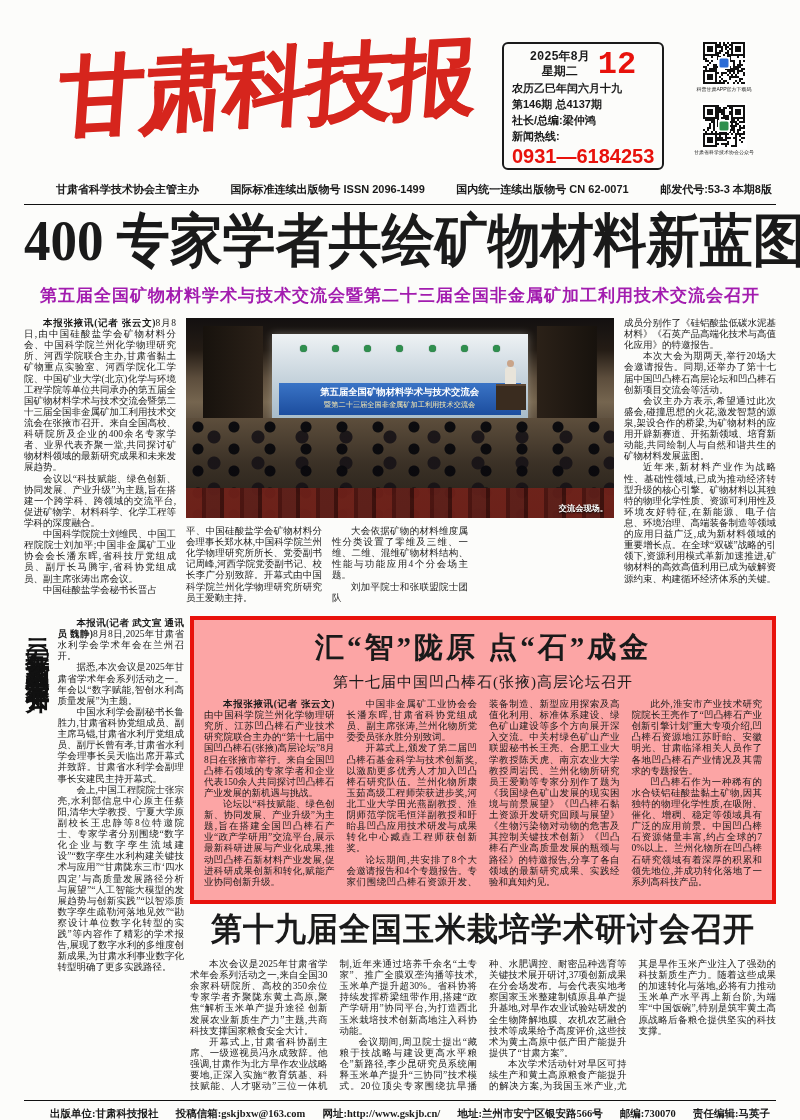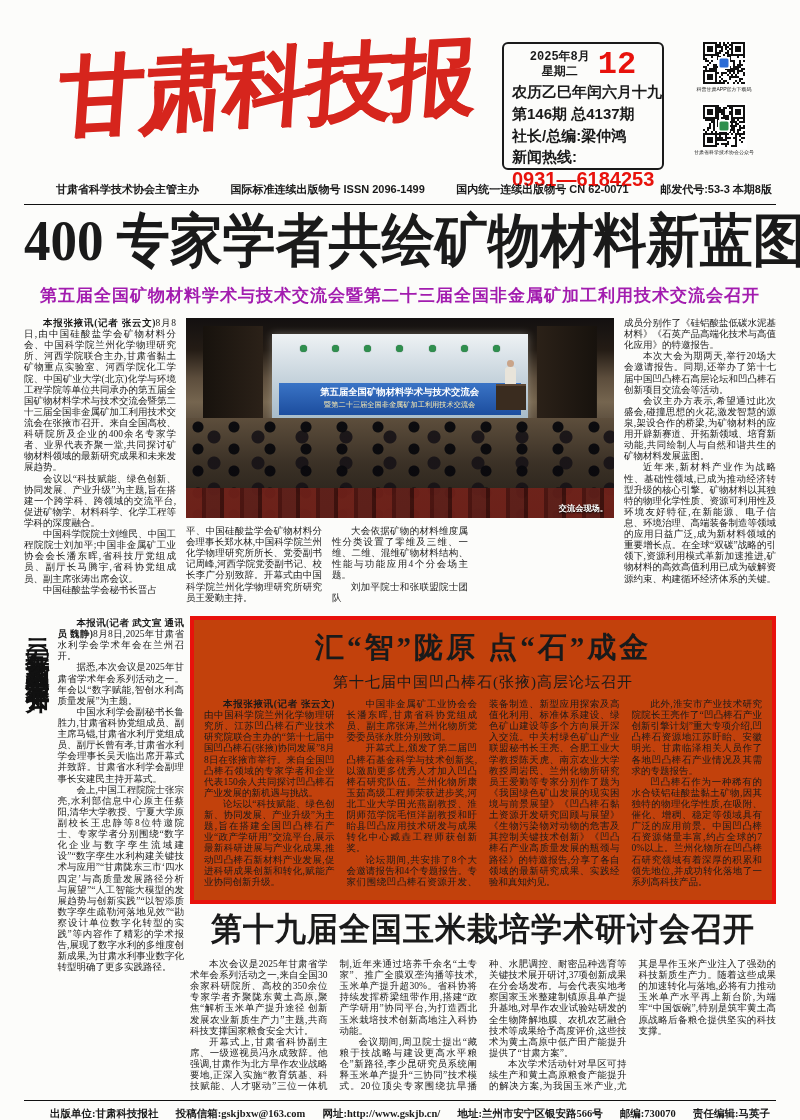--- a/index.html
+++ b/index.html
@@ -18,21 +18,21 @@
     text-shadow:1px 1px 0 #d6251d;
   }
   .date-box {
     position:absolute; left:478px; top:6px; width:162px; height:128px;
     border:2.5px solid #1a1a1a; border-radius:6px; padding:5px 8px 4px;
     font-weight:bold; font-family:"Liberation Sans","DejaVu Sans",sans-serif;
   }
   .date-row1 { display:flex; align-items:center; justify-content:center; gap:8px;font-family:Liberation Mono, monospace; }
   .date-lines { text-align:center; font-size:12px; line-height:1.25; }
   .day-num { font-size:32px; color:#e8120c; font-weight:900; line-height:1; }
-  .d-row { font-size:15px; text-align:left; line-height:1.45; white-space:nowrap; }
+  .d-row { font-size:11px; text-align:left; line-height:1.45; white-space:nowrap; }
   .hotline { font-size:20px; color:#e8120c; font-weight:900; letter-spacing:0; line-height:1.15; white-space:nowrap; }
   .qr-grid {
     position:absolute; right:0; top:4px; width:112px;
     display:grid; grid-template-columns:1fr 1fr; column-gap:6px; row-gap:3px;
   }
   .qr-cell { display:flex; flex-direction:column; align-items:center; }
   .qr-box { width:46px; height:46px; }
   .qr-caption {
     font-size:10px; transform:scale(0.5); transform-origin:center top;
     white-space:nowrap; font-family:"Liberation Sans","DejaVu Sans",sans-serif;
@@ -109,21 +109,21 @@
   .sidebar { position:absolute; left:24px; top:618px; width:160px; height:480px; display:flex; gap:7px; }
   .vtitle {
     writing-mode:vertical-rl; text-orientation:upright;
     font-size:24px; font-weight:900; letter-spacing:3px; line-height:1.1;
     height:100%; color:#111; padding-top:4px;
   }
   .sidebar-body { flex:1; overflow:hidden; }
   
   .red-box {
     position:absolute; left:190px; top:616px; width:586px; height:288px;
-    border:4px solid #e8120c; padding:6px 10px 8px; background:#c2410c;
+    border:4px solid #e8120c; padding:6px 10px 8px; background:#fca5a5;
   }
   .rb-title { text-align:center; font-size:29px; font-weight:900; letter-spacing:3px; margin-top:2px; white-space:nowrap; }
   .rb-sub { text-align:center; font-size:15px; font-weight:500; margin:5px 0 7px; letter-spacing:1px; }
   .rb-body { height:198px; column-count:4; column-gap:12px; column-fill:auto; overflow:hidden; }
   
   .corn { position:absolute; left:190px; top:908px; width:586px; height:188px; }
   .corn-title { text-align:center; font-size:31px; font-weight:900; letter-spacing:1px; white-space:nowrap; transform:scaleY(1.05); }
   .corn-body { margin-top:9px; height:138px; column-count:4; column-gap:12px; column-fill:auto; overflow:hidden; }
   
   .footer {
@@ -563,21 +563,21 @@
       <p>据悉,本次会议是2025年甘肃省学术年会系列活动之一。年会以“数字赋能,智创水利高质量发展”为主题。</p>
       <p>中国水利学会副秘书长鲁胜力,甘肃省科协党组成员、副主席马锟,甘肃省水利厅党组成员、副厅长曾有孝,甘肃省水利学会理事长吴天临出席开幕式并致辞。甘肃省水利学会副理事长安建民主持开幕式。</p>
       <p>会上,中国工程院院士张宗亮,水利部信息中心原主任蔡阳,清华大学教授、宁夏大学原副校长王忠静等8位特邀院士、专家学者分别围绕“数字化企业与数字孪生流域建设”“数字孪生水利构建关键技术与应用”“甘肃陇东三市‘四水四定’与高质量发展路径分析与展望”“人工智能大模型的发展趋势与创新实践”“以智添质数字孪生疏勒河落地见效”“勘察设计单位数字化转型的实践”等内容作了精彩的学术报告,展现了数字水利的多维度创新成果,为甘肃水利事业数字化转型明确了更多实践路径。</p>
     </div>
   </div>
 
   <div class="red-box">
     <div class="rb-title">汇“智”陇原  点“石”成金</div>
     <div class="rb-sub">第十七届中国凹凸棒石(张掖)高层论坛召开</div>
     <div class="rb-body news-text">
-      <p><b>本报张掖讯(记者 张云文)</b><span>由中国科学院兰州化学物理研究所、江苏凹凸棒石产业技术研究院联合主办的“第十七届中国凹凸棒石(张掖)协同发展”8月8日在张掖市举行。来自全国凹凸棒石领域的专家学者和企业代表150余人共同探讨凹凸棒石产业发展的新机遇与挑战。</span></p>
+      <p><b>本报张掖讯(记者 张云文)</b><span>由中国科学院兰州化学物理研究所、江苏凹凸棒石产业技术研究院联合主办的“第十七届中国凹凸棒石(张掖)高层论坛”8月8日在张掖市举行。来自全国凹凸棒石领域的专家学者和企业代表150余人共同探讨凹凸棒石产业发展的新机遇与挑战。</span></p>
       <p>论坛以“科技赋能、绿色创新、协同发展、产业升级”为主题,旨在搭建全国凹凸棒石产业“政产学研用”交流平台,展示最新科研进展与产业化成果,推动凹凸棒石新材料产业发展,促进科研成果创新和转化,赋能产业协同创新升级。</p>
       <p>中国非金属矿工业协会会长潘东晖,甘肃省科协党组成员、副主席张涛,兰州化物所党委委员张永胜分别致词。</p>
       <p>开幕式上,颁发了第二届凹凸棒石基金科学与技术创新奖,以激励更多优秀人才加入凹凸棒石研究队伍。兰州化物所康玉茹高级工程师荣获进步奖,河北工业大学田光燕副教授、淮阴师范学院毛恒洋副教授和盱眙县凹凸应用技术研发与成果转化中心臧垚工程师获创新奖。</p>
       <p>论坛期间,共安排了8个大会邀请报告和4个专题报告。专家们围绕凹凸棒石资源开发、装备制造、新型应用探索及高值化利用、标准体系建设、绿色矿山建设等多个方向展开深入交流。中关村绿色矿山产业联盟秘书长王亮、合肥工业大学教授陈天虎、南京农业大学教授周岩民、兰州化物所研究员王爱勤等专家分别作了题为《我国绿色矿山发展的现实困境与前景展望》《凹凸棒石黏土资源开发研究回顾与展望》《生物污染物对动物的危害及其控制关键技术创新》《凹凸棒石产业高质量发展的瓶颈与路径》的特邀报告,分享了各自领域的最新研究成果、实践经验和真知灼见。</p>
       <p>此外,淮安市产业技术研究院院长王亮作了“凹凸棒石产业创新引擎计划”重大专项介绍,凹凸棒石资源地江苏盱眙、安徽明光、甘肃临泽相关人员作了各地凹凸棒石产业情况及其需求的专题报告。</p>
       <p>凹凸棒石作为一种稀有的水合镁铝硅酸盐黏土矿物,因其独特的物理化学性质,在吸附、催化、增稠、稳定等领域具有广泛的应用前景。中国凹凸棒石资源储量丰富,约占全球的70%以上。兰州化物所在凹凸棒石研究领域有着深厚的积累和领先地位,并成功转化落地了一系列高科技产品。</p>
 
     </div>
   </div>
 

